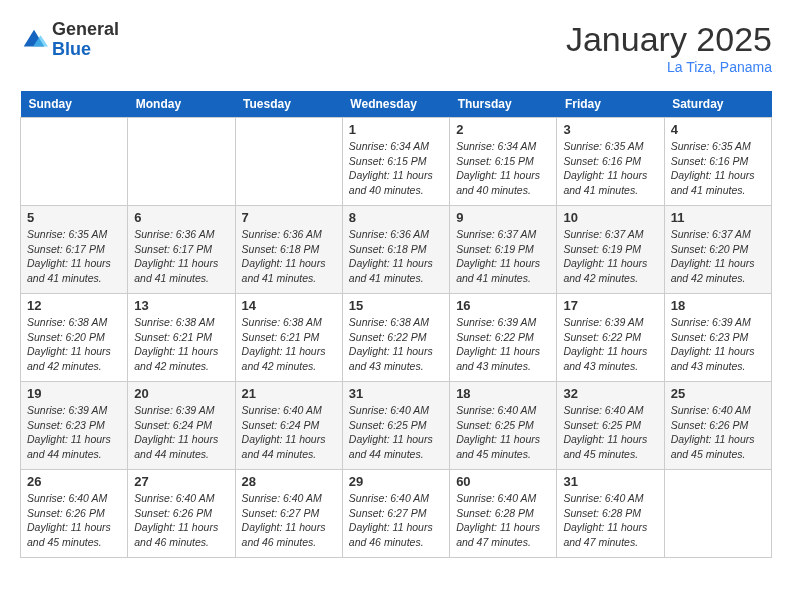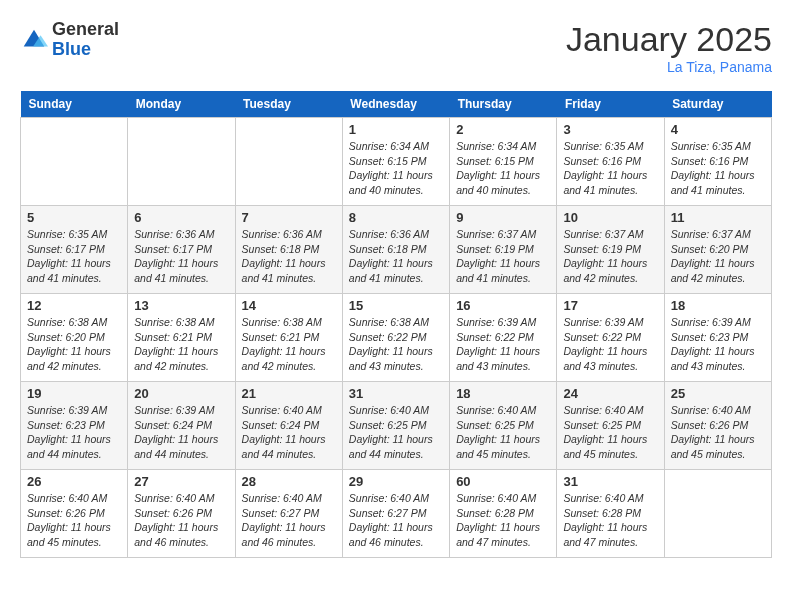--- a/index.html
+++ b/index.html
@@ -215,21 +215,21 @@
         </td>
         <td>
           <div class="day-num">31</div>
           <div class="day-info">Sunrise: 6:40 AM<br>Sunset: 6:25 PM<br>Daylight: 11 hours and 44 minutes.</div>
         </td>
         <td>
           <div class="day-num">18</div>
           <div class="day-info">Sunrise: 6:40 AM<br>Sunset: 6:25 PM<br>Daylight: 11 hours and 45 minutes.</div>
         </td>
         <td>
-          <div class="day-num">24</div>
+          <div class="day-num">32</div>
           <div class="day-info">Sunrise: 6:40 AM<br>Sunset: 6:25 PM<br>Daylight: 11 hours and 45 minutes.</div>
         </td>
         <td>
           <div class="day-num">25</div>
           <div class="day-info">Sunrise: 6:40 AM<br>Sunset: 6:26 PM<br>Daylight: 11 hours and 45 minutes.</div>
         </td>
       </tr>
       <tr>
         <td>
           <div class="day-num">26</div>

